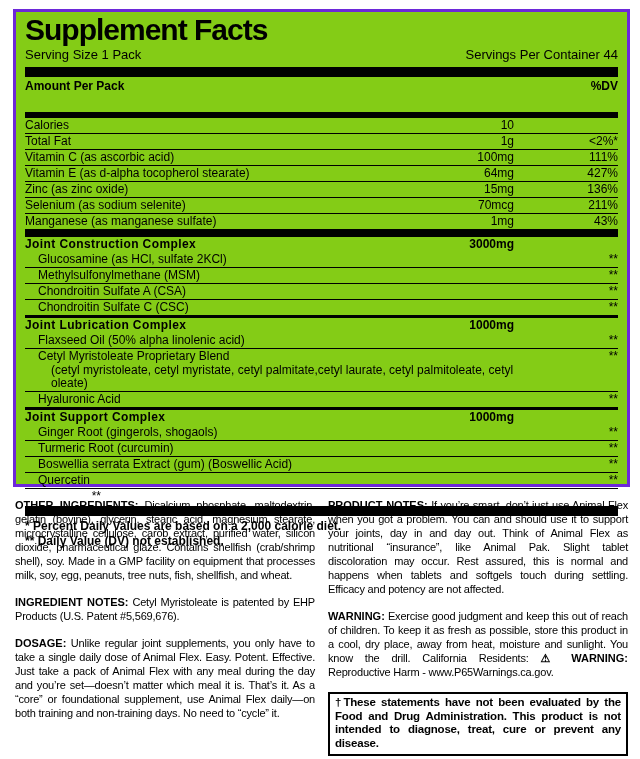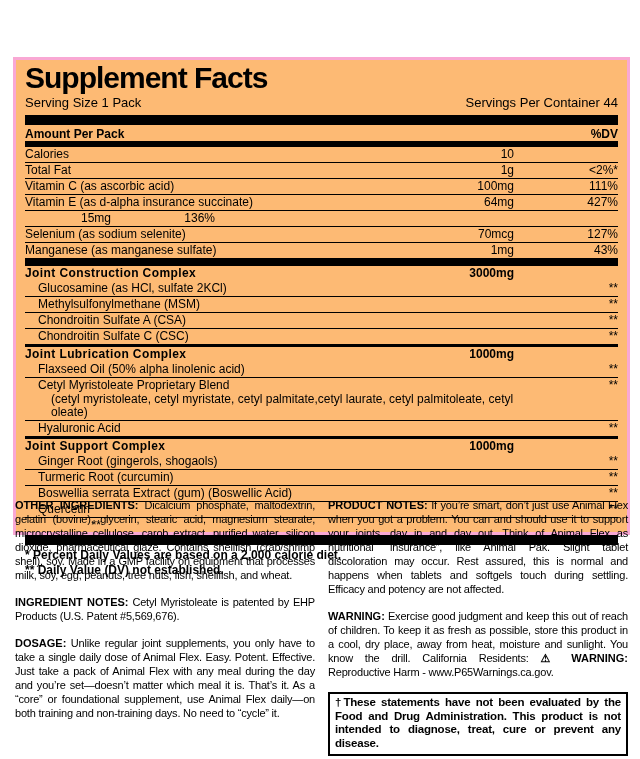--- a/index.html
+++ b/index.html
@@ -10,24 +10,23 @@
     font-family: "Liberation Sans", sans-serif;
     position: relative;
     overflow: hidden;
   }
 
   
   .facts-box {
     position: absolute;
     left: 13px; top: 9px;
     width: 617px; height: 478px;
-    border: 3px solid #f9a8d4;
-    background: #fdba74;
+    border: 3px solid #6d28d9;
+    background: #84cc16;
     padding: 2px 9px 0 9px;
-    margin-top: 48px;
   }
   .sf-title {
     font-size: 30px;
     font-weight: bold;
     letter-spacing: -1px;
     line-height: 1.08;
   }
   .serving-row {
     display: flex;
     justify-content: space-between;
@@ -37,21 +36,21 @@
   }
   .bar { background: #000; width: 100%; }
   .bar-10 { height: 10px; }
   .bar-8  { height: 8px; }
   .bar-6  { height: 6px; }
   .hdr-row {
     display: flex;
     justify-content: space-between;
     font-weight: bold;
     font-size: 12px;
-    padding: 2px 0 0 0;
+    padding: 2px 0 19px 0;
   }
   .t-row {
     display: flex;
     align-items: baseline;
     font-size: 12px;
     line-height: 13px;
     padding: 1px 0;
     border-top: 1px solid #000;
     gap: 28px;
   }
@@ -130,32 +129,33 @@
     <span class="c-name">Total Fat</span>
     <span class="c-amt">1g</span>
     <span class="c-dv">&lt;2%*</span>
   </div>
   <div class="t-row">
     <span class="c-name">Vitamin C (as ascorbic acid)</span>
     <span class="c-amt">100mg</span>
     <span class="c-dv">111%</span>
   </div>
   <div class="t-row">
-    <span class="c-name">Vitamin E (as d-alpha insurance succinate)</span>
+    <span class="c-name">Vitamin E (as d-alpha tocopherol stearate)</span>
     <span class="c-amt">64mg</span>
     <span class="c-dv">427%</span>
   </div>
   <div class="t-row">
+    <span class="c-name">Zinc (as zinc oxide)</span>
     <span class="c-amt">15mg</span>
     <span class="c-dv">136%</span>
   </div>
   <div class="t-row">
     <span class="c-name">Selenium (as sodium selenite)</span>
     <span class="c-amt">70mcg</span>
-    <span class="c-dv">127%</span>
+    <span class="c-dv">211%</span>
   </div>
   <div class="t-row">
     <span class="c-name">Manganese (as manganese sulfate)</span>
     <span class="c-amt">1mg</span>
     <span class="c-dv">43%</span>
   </div>
 
   <div class="bar bar-8"></div>
 
   <div class="t-row no-top complex-hdr">

